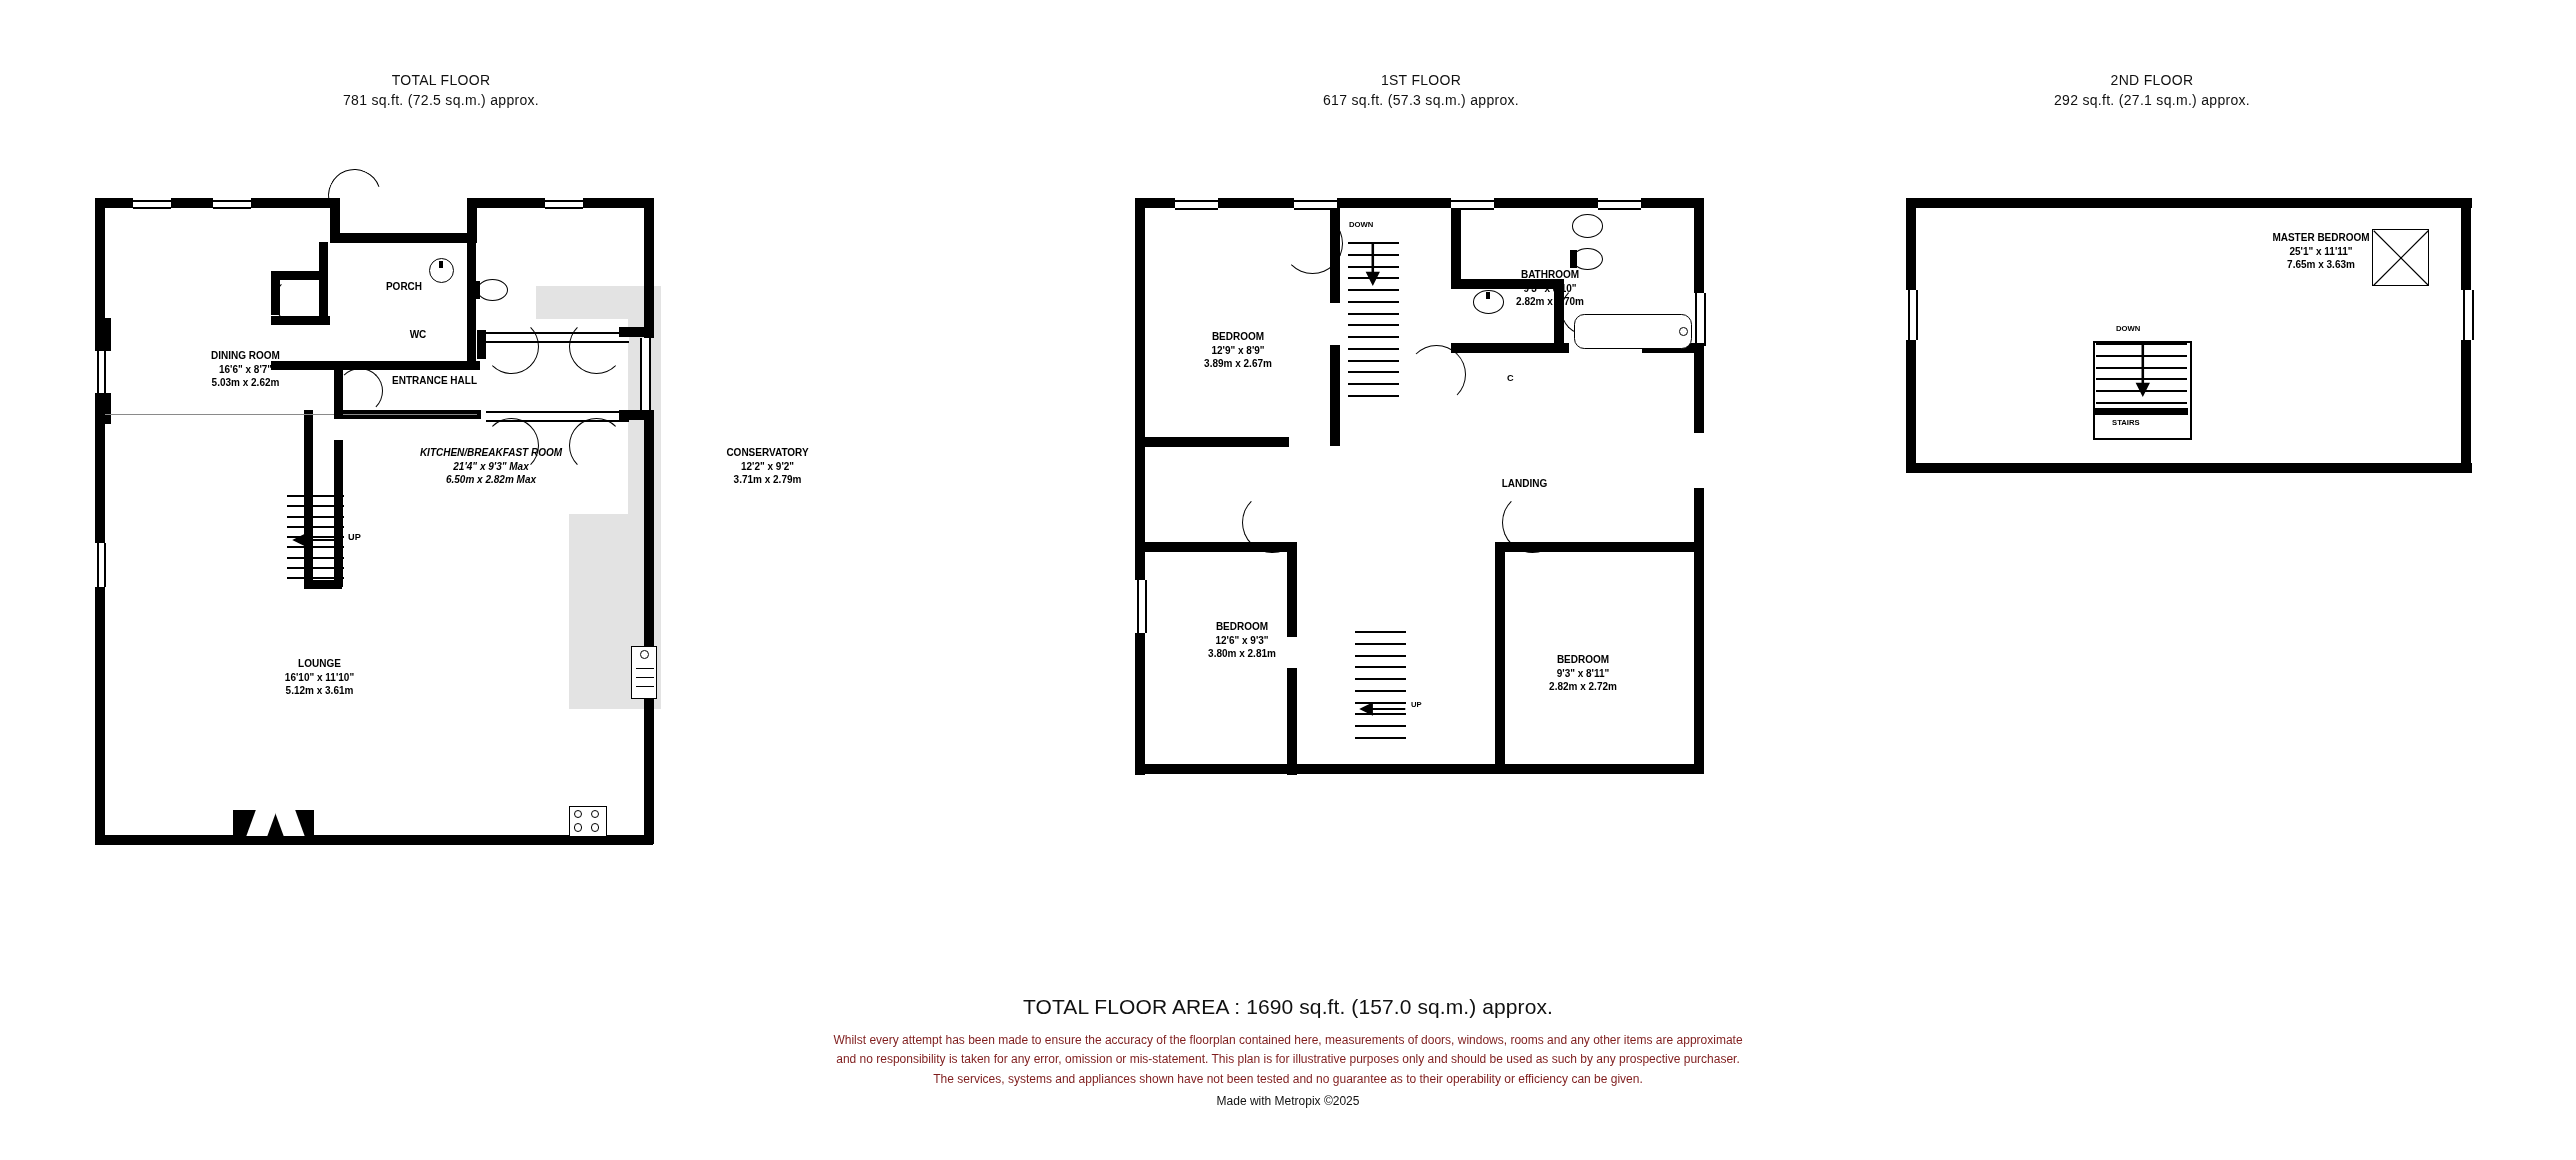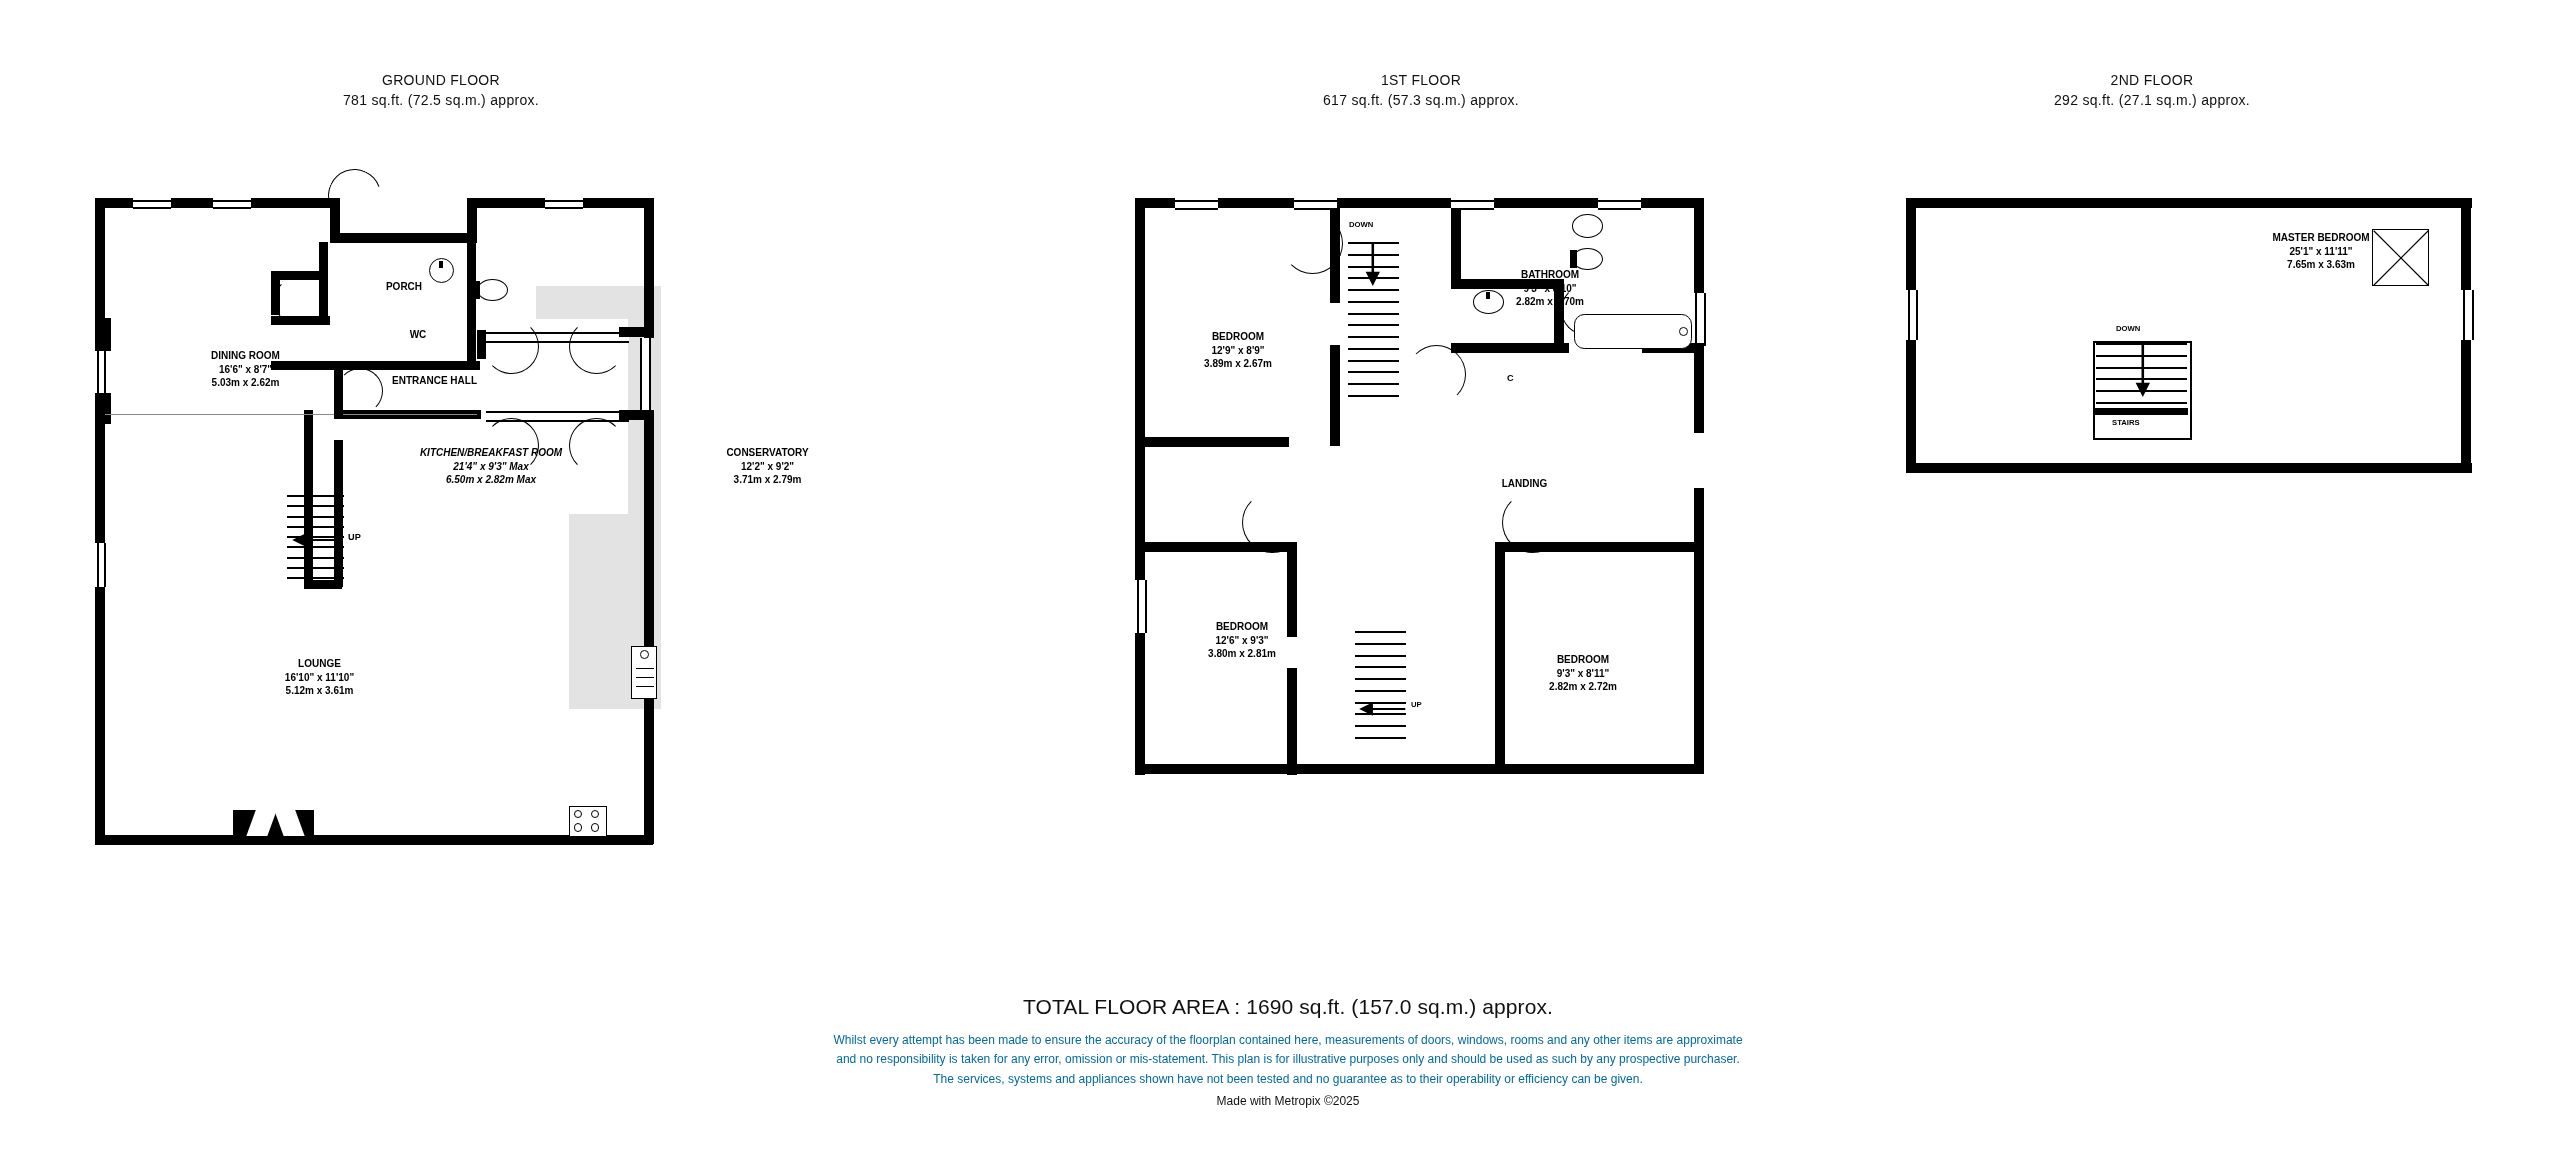--- a/index.html
+++ b/index.html
@@ -83,33 +83,33 @@
   .footer { position: absolute; left: 0; width: 2576px; text-align: center; }
   .total {
     font-size: 21px;
     color: #111;
     margin-bottom: 11.8px;
     letter-spacing: 0.1px;
   }
   .disclaimer {
     font-size: 12px;
     line-height: 1.62;
-    color: #0369a1;
+    color: #7f1d1d;
     width: 918px;
     margin: 4px auto;
   }
   .madewith { font-size: 12px; color:#111; margin-top: 5px; }
 </style>
 </head>
 <body>
 
 <div class="floorplan-page">
 
   <div class="floor-heading" style="left:294px; top:70px; width:294px;">
-    <span class="ttl">GROUND FLOOR</span>
+    <span class="ttl">TOTAL FLOOR</span>
     <span class="area">781 sq.ft. (72.5 sq.m.) approx.</span>
   </div>
 
   <div class="floor-heading" style="left:1274px; top:70px; width:294px;">
     <span class="ttl">1ST FLOOR</span>
     <span class="area">617 sq.ft. (57.3 sq.m.) approx.</span>
   </div>
 
   <div class="floor-heading" style="left:2005px; top:70px; width:294px;">
     <span class="ttl">2ND FLOOR</span>

